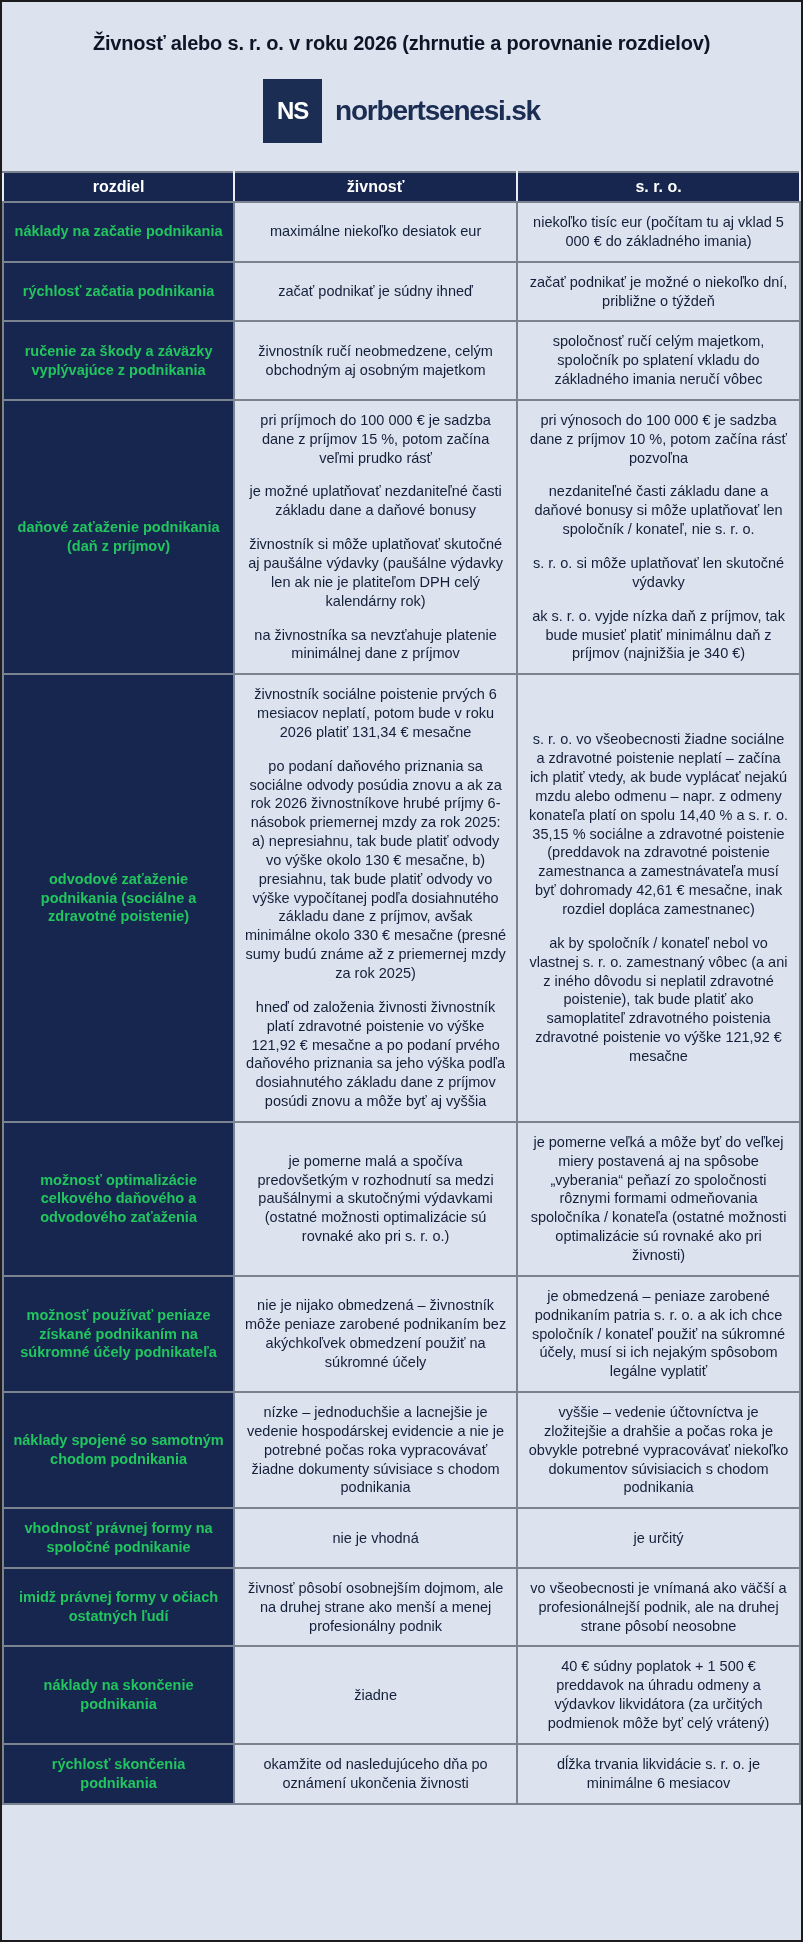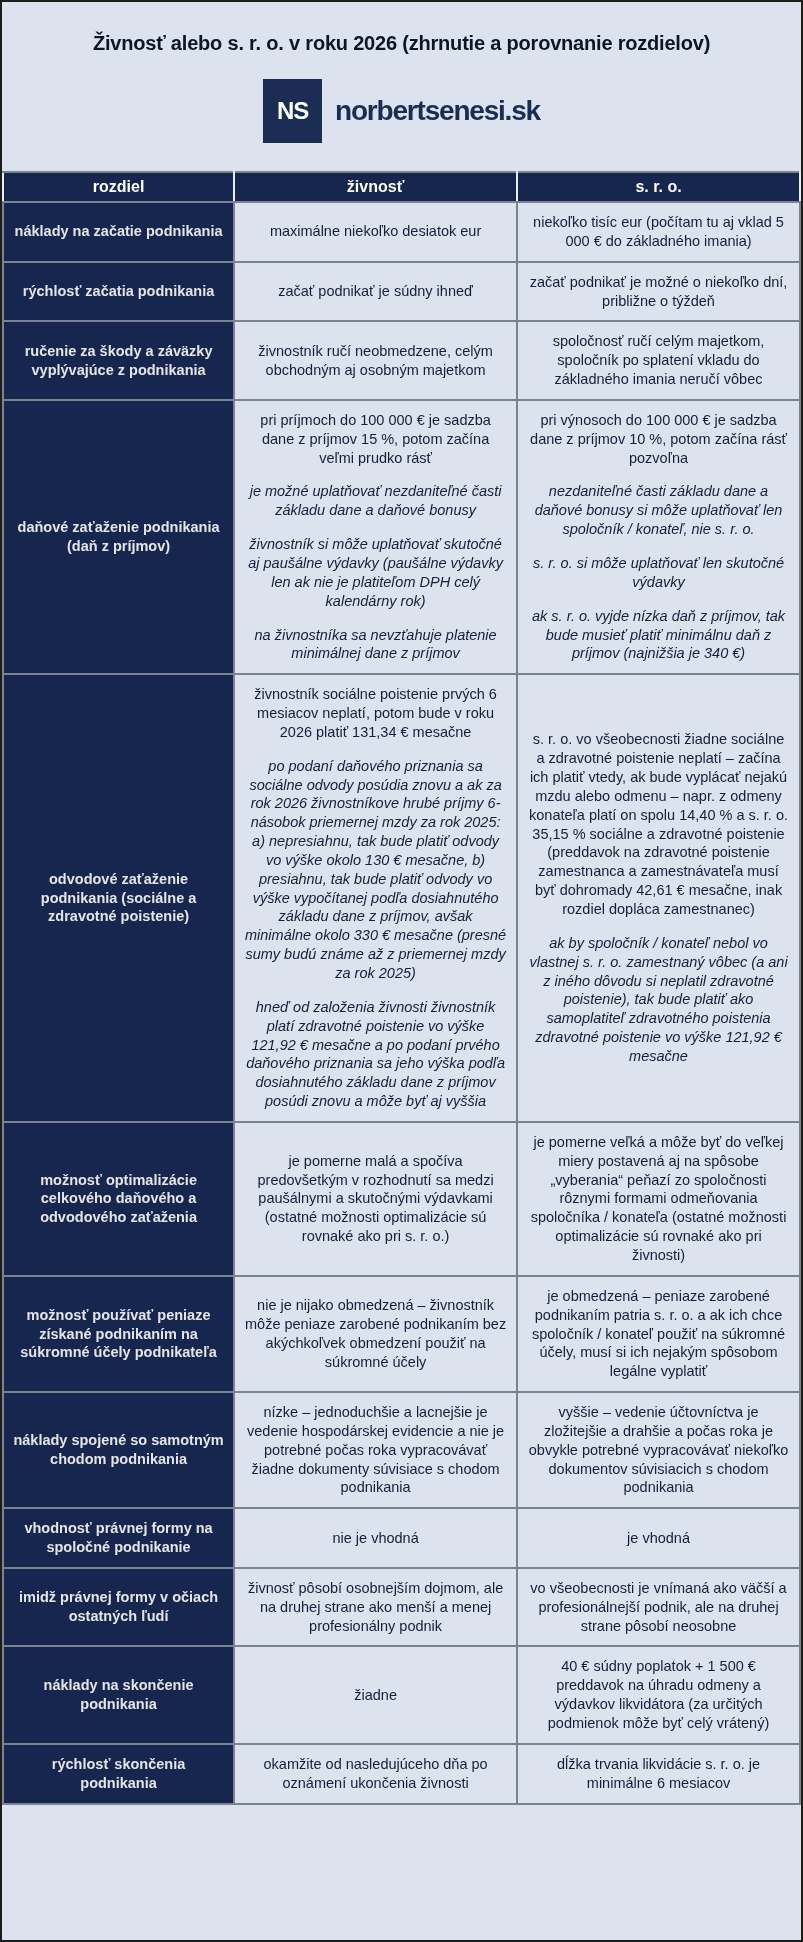--- a/index.html
+++ b/index.html
@@ -54,35 +54,35 @@
     border-color: #e8ecf3;
     border-top-color: #7b8290;
     border-bottom-color: #7b8290;
     color: #ffffff;
     font-size: 16px;
     font-weight: bold;
     padding: 5px 4px;
   }
   table.cmp tbody th {
     background: #16264f;
-    color: #e5e5e5;
+    color: #22c55e;
     font-size: 14.5px;
     font-weight: bold;
     padding: 10px 8px;
     line-height: 1.3;
   }
   table.cmp tbody td {
     color: #141f3a;
     font-size: 14.5px;
     padding: 10px 9px;
     line-height: 1.3;
     background: #dce3ee;
   }
   table.cmp tbody td p { margin: 0; }
-  table.cmp tbody td p + p { margin-top: 15px; font-style: italic; }
+  table.cmp tbody td p + p { margin-top: 15px; }
 </style>
 </head>
 <body>
 
 <div class="page">
 
   <header class="hdr">
     <h1>Živnosť alebo s. r. o. v roku 2026 (zhrnutie a porovnanie rozdielov)</h1>
     <div class="logo-row">
       <span class="ns-box">NS</span>
@@ -184,21 +184,21 @@
           <td>
             <p>vyššie – vedenie účtovníctva je zložitejšie a drahšie a počas roka je obvykle potrebné vypracovávať niekoľko dokumentov súvisiacich s chodom podnikania</p>
           </td>
         </tr>
         <tr>
           <th>vhodnosť právnej formy na spoločné podnikanie</th>
           <td>
             <p>nie je vhodná</p>
           </td>
           <td>
-            <p>je vhodná</p>
+            <p>je určitý</p>
           </td>
         </tr>
         <tr>
           <th>imidž právnej formy v očiach ostatných ľudí</th>
           <td>
             <p>živnosť pôsobí osobnejším dojmom, ale na druhej strane ako menší a menej profesionálny podnik</p>
           </td>
           <td>
             <p>vo všeobecnosti je vnímaná ako väčší a profesionálnejší podnik, ale na druhej strane pôsobí neosobne</p>
           </td>

